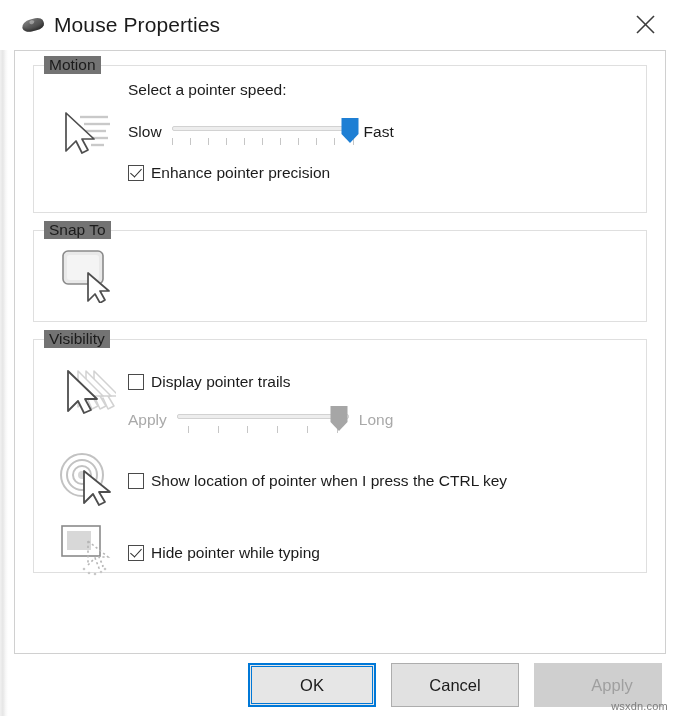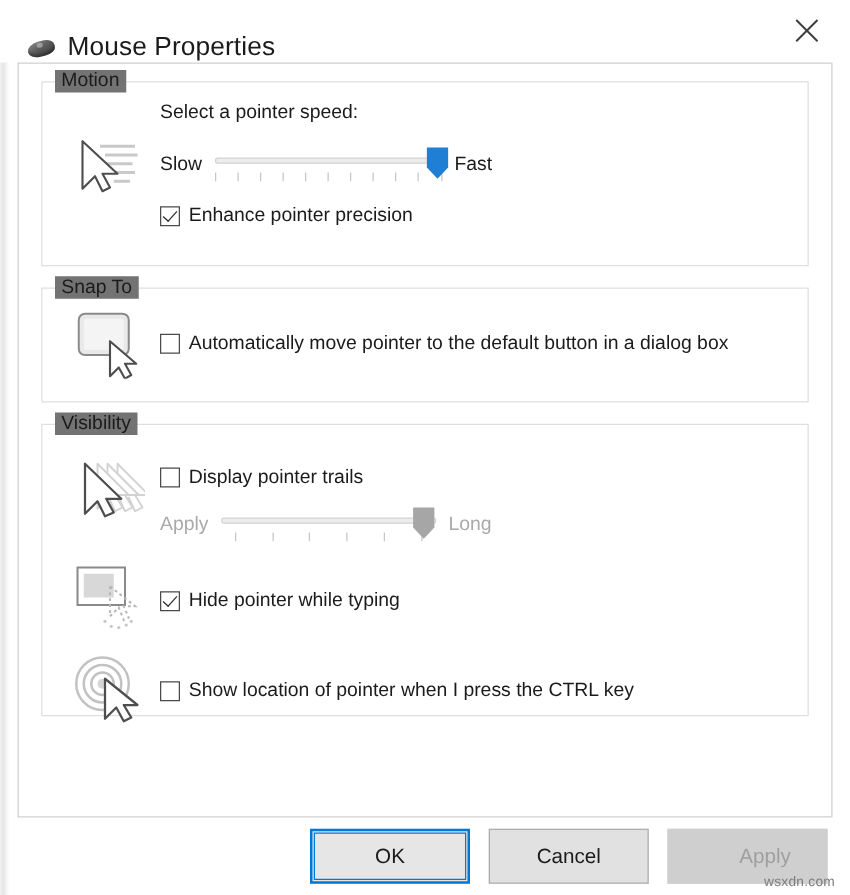--- a/index.html
+++ b/index.html
@@ -32,21 +32,21 @@
     background: linear-gradient(to right, #f1f1f1 0%, #e6e6e6 35%, #f7f7f7 70%, #ffffff 100%);
     pointer-events: none;
   }
 
   
   .titlebar {
     position: relative;
     height: 50px;
     flex: 0 0 50px;
     display: flex;
-    align-items: flex-end;
+    align-items: center;
     background: #ffffff;
   }
   .title-icon {
     margin-left: 20px;
     width: 26px;
     height: 22px;
     position: relative;
   }
   .mouse-glyph {
     position: absolute;
@@ -382,26 +382,20 @@
     <div class="group" style="height:92px;">
       <div class="group-title">Snap To</div>
       <div class="row">
         <div class="icon-col">
           <svg width="58" height="56" viewBox="0 0 58 56" aria-hidden="true">
             <rect x="5" y="4" width="40" height="33" rx="5" ry="5" fill="#e9e9e9" stroke="#8a8a8a" stroke-width="1.6"></rect>
             <rect x="9" y="8" width="32" height="25" rx="3" ry="3" fill="#f4f4f4"></rect>
             <path d="M30 26 L30 54 L37 47 L42 56 L47 53 L42 44 L51 44 Z" fill="#ffffff" stroke="#4e4e4e" stroke-width="1.7" stroke-linejoin="round"></path>
           </svg>
         </div>
-        <div class="body-col">
-          <div class="check-row" style="margin-top:2px;">
-            <div class="checkbox"></div>
-            <div class="label" style="max-width:435px;">Automatically move pointer to the default button in a dialog box</div>
-          </div>
-        </div>
       </div>
     </div>
 
     <div class="group" style="height:234px;">
       <div class="group-title">Visibility</div>
 
       <div class="row">
         <div class="icon-col">
           <svg width="58" height="56" viewBox="0 0 58 56" aria-hidden="true">
             <g fill="#ffffff" stroke="#d2d2d2" stroke-width="1.5" stroke-linejoin="round">
@@ -430,20 +424,40 @@
                   <i></i>
                   <i></i>
               </div>
               <div class="thumb" style="left:162px;">
                 <svg width="19" height="27" viewBox="0 0 19 27" aria-hidden="true">
                   <path d="M1 1 H18 V17 L9.5 26 L1 17 Z" fill="#a6a6a6"></path>
                 </svg>
               </div>
             </div>
             <div class="slider-end dim">Long</div>
+          </div>
+        </div>
+      </div>
+
+      <div class="row" style="margin-top:14px;">
+        <div class="icon-col">
+          <svg width="58" height="56" viewBox="0 0 58 56" aria-hidden="true">
+            <g fill="none" stroke="#c2c2c2" stroke-width="2">
+              <circle cx="24" cy="24" r="21"></circle>
+              <circle cx="24" cy="24" r="15"></circle>
+              <circle cx="24" cy="24" r="9"></circle>
+            </g>
+            <circle cx="24" cy="24" r="4" fill="#d6d6d6"></circle>
+            <path d="M26 20 L26 52 L35 43 L41 54 L47 51 L41 41 L52 41 Z" fill="#ffffff" stroke="#4e4e4e" stroke-width="1.8" stroke-linejoin="round"></path>
+          </svg>
+        </div>
+        <div class="body-col">
+          <div class="check-row" style="margin-top:8px;">
+            <div class="checkbox"></div>
+            <div class="label">Show location of pointer when I press the CTRL key</div>
           </div>
         </div>
       </div>
 
       <div class="row" style="margin-top:14px;">
         <div class="icon-col">
           <svg width="58" height="56" viewBox="0 0 58 56" aria-hidden="true">
             <rect x="4" y="3" width="38" height="30" fill="#ffffff" stroke="#8a8a8a" stroke-width="1.6"></rect>
             <rect x="9" y="8" width="24" height="19" fill="#d8d8d8"></rect>
             <g stroke="#b6b6b6" stroke-width="1.6" stroke-dasharray="2.2 2.6" fill="none">
@@ -459,40 +473,20 @@
           </svg>
         </div>
         <div class="body-col">
           <div class="check-row" style="margin-top:8px;">
             <div class="checkbox checked"></div>
             <div class="label">Hide pointer while typing</div>
           </div>
         </div>
       </div>
 
-      <div class="row" style="margin-top:14px;">
-        <div class="icon-col">
-          <svg width="58" height="56" viewBox="0 0 58 56" aria-hidden="true">
-            <g fill="none" stroke="#c2c2c2" stroke-width="2">
-              <circle cx="24" cy="24" r="21"></circle>
-              <circle cx="24" cy="24" r="15"></circle>
-              <circle cx="24" cy="24" r="9"></circle>
-            </g>
-            <circle cx="24" cy="24" r="4" fill="#d6d6d6"></circle>
-            <path d="M26 20 L26 52 L35 43 L41 54 L47 51 L41 41 L52 41 Z" fill="#ffffff" stroke="#4e4e4e" stroke-width="1.8" stroke-linejoin="round"></path>
-          </svg>
-        </div>
-        <div class="body-col">
-          <div class="check-row" style="margin-top:8px;">
-            <div class="checkbox"></div>
-            <div class="label">Show location of pointer when I press the CTRL key</div>
-          </div>
-        </div>
-      </div>
-
     </div>
   </div>
 
   <div class="footer">
     <div class="btn default">
       <span>OK</span>
     </div>
     <div class="btn">
       <span>Cancel</span>
     </div>

